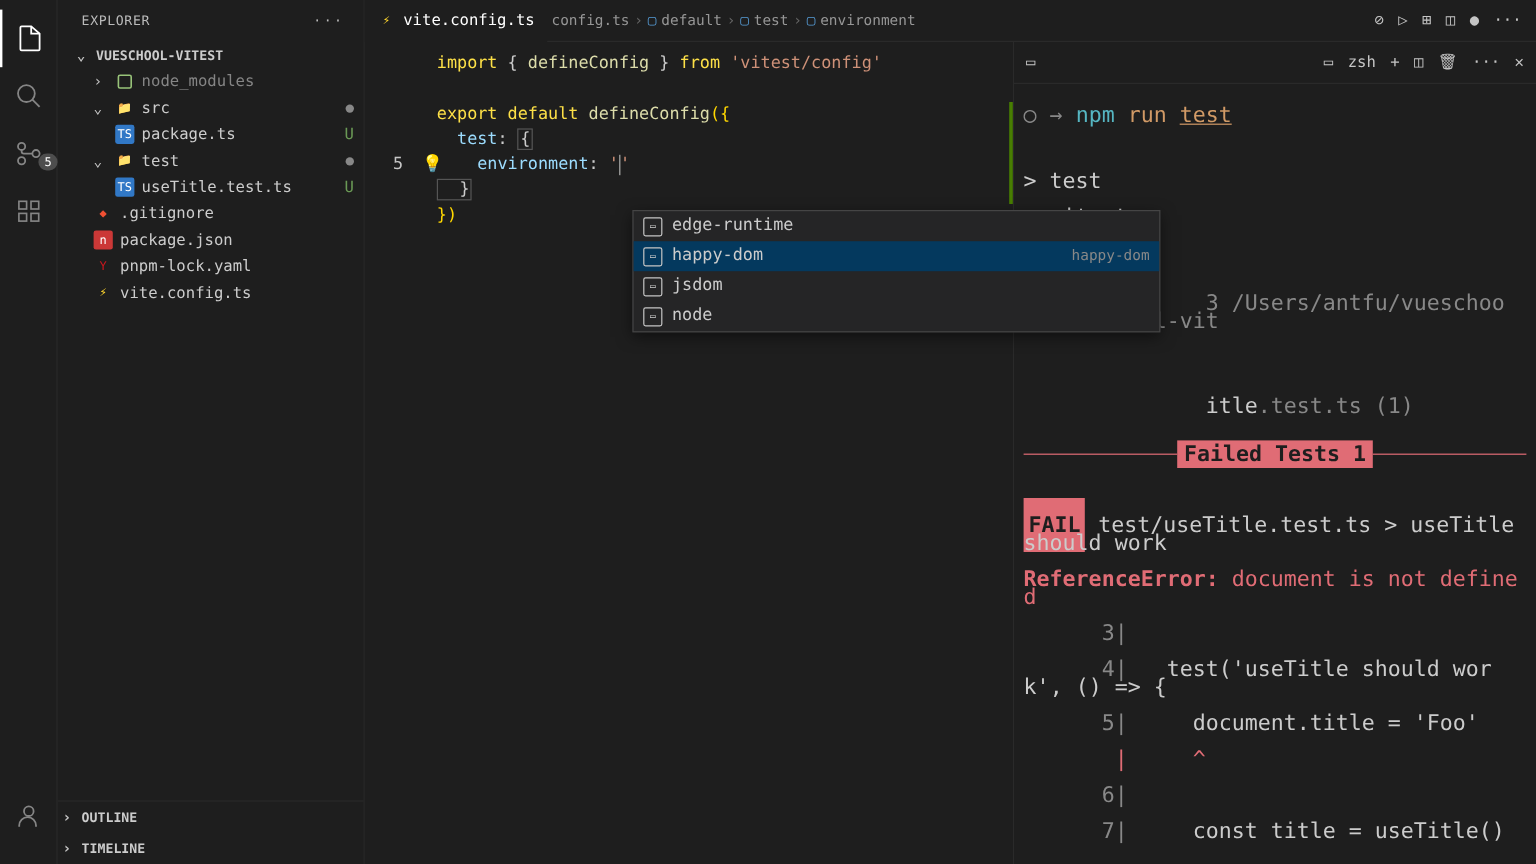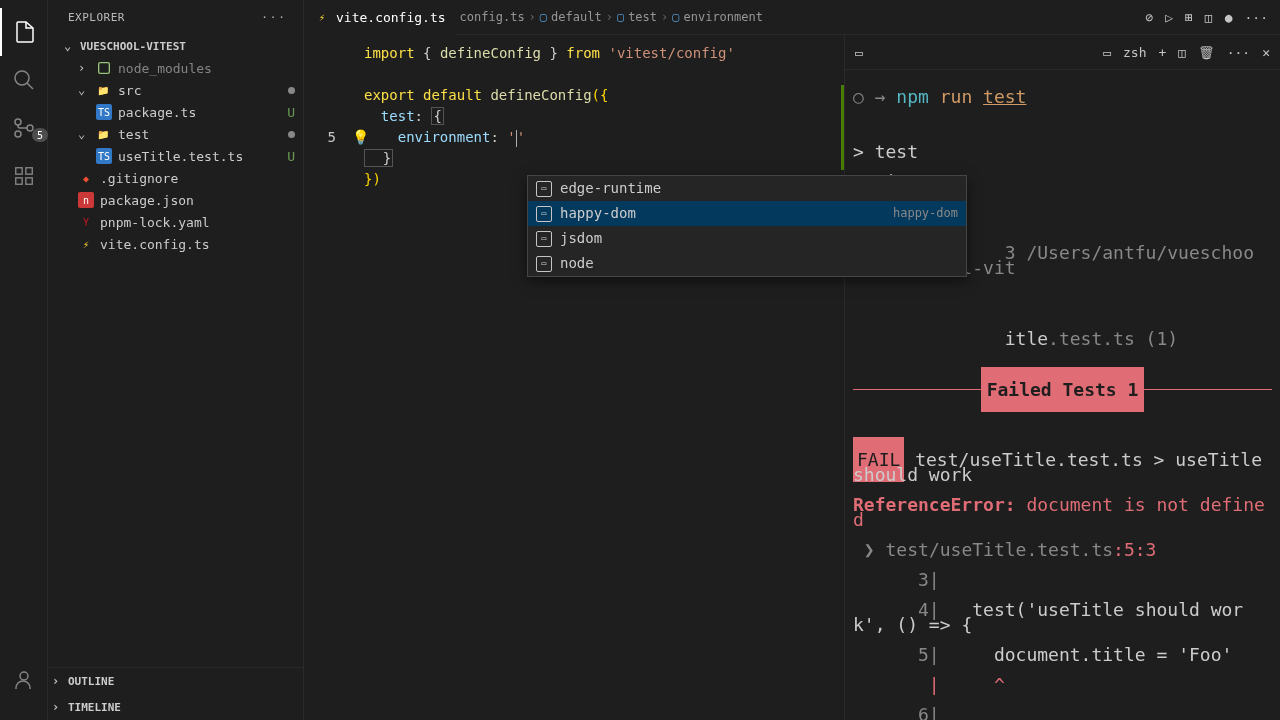--- a/index.html
+++ b/index.html
@@ -274,36 +274,36 @@
   .term-cyan { color: #56b6c2; }
   .term-yellow { color: #d19a66; }
   .term-underline { text-decoration: underline; }
   .term-dim { color: #888888; }
   .term-red { color: #e06c75; }
   .term-red-bold { color: #e06c75; font-weight: bold; }
   .fail-badge {
     background: #e06c75;
     color: #1e1e1e;
     padding: 12px 4px;
-    font-weight: normal;
+    font-weight: bold;
   }
   .failed-tests-band {
     display: flex;
     align-items: center;
     margin-top: 6px;
   }
   .failed-tests-band .line {
     flex: 1;
     height: 1px;
     background: #e06c75;
   }
   .failed-tests-band .label {
     background: #e06c75;
     color: #1e1e1e;
-    padding: 15px 6px;
+    padding: 4px 6px;
     font-weight: bold;
   }
   
   svg { display: block; }
 </style>
 </head>
 <body>
 
 <div class="activity-bar">
   <div class="activity-item active">
@@ -507,21 +507,20 @@
 <div style="height:26px"></div>
 <div><span style="visibility:hidden">xxxxxxxxxxxxxx</span><span>itle</span><span class="term-dim">.test.ts (1)</span></div>
 <div class="failed-tests-band">
   <div class="line"></div>
   <div class="label">Failed Tests 1</div>
   <div class="line"></div>
 </div>
 <div style="height:10px"></div>
 <div><span class="fail-badge">FAIL</span><span> test/useTitle.test.ts &gt; useTitle should work</span></div>
 <div><span class="term-red-bold">ReferenceError:</span><span class="term-red"> document is not defined</span></div>
-<div><span class="term-dim"> ❯ </span><span class="term-dim">test/useTitle.test.ts</span><span class="term-red">:5:3</span></div>
 <div class="term-dim">      3|</div>
 <div><span class="term-dim">      4|</span>   test(<span>'useTitle should work'</span>, () =&gt; {</div>
 <div><span class="term-dim">      5|</span>     document.title = <span>'Foo'</span></div>
 <div class="term-red">       |     ^</div>
 <div class="term-dim">      6|</div>
 <div><span class="term-dim">      7|</span>     <span>const</span> title = useTitle()</div>
 <div style="height:8px"></div>
 
 
 

